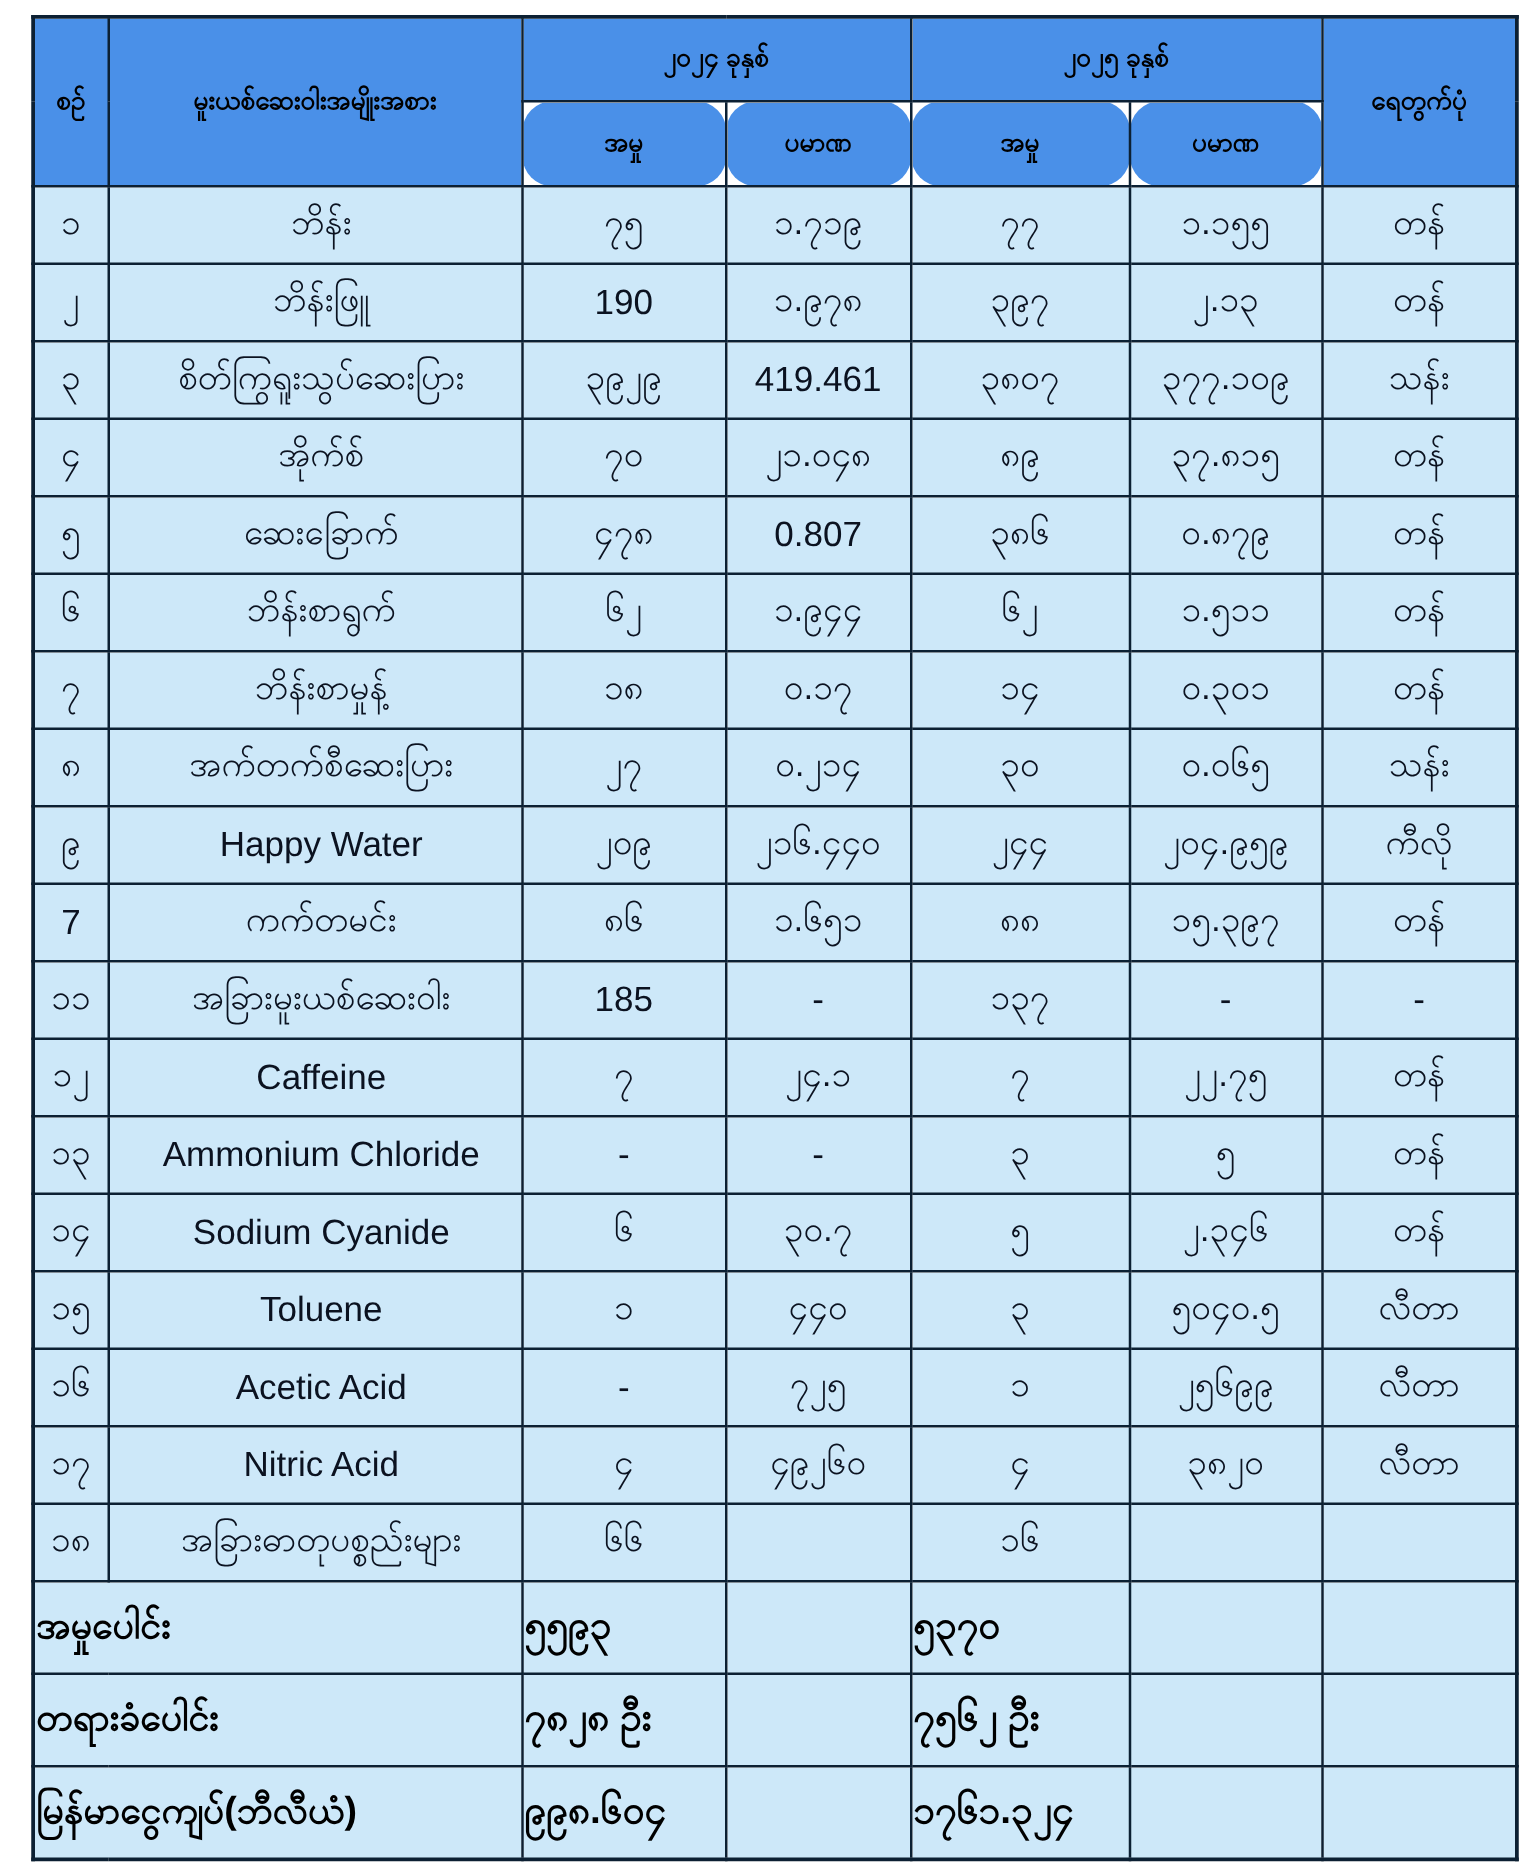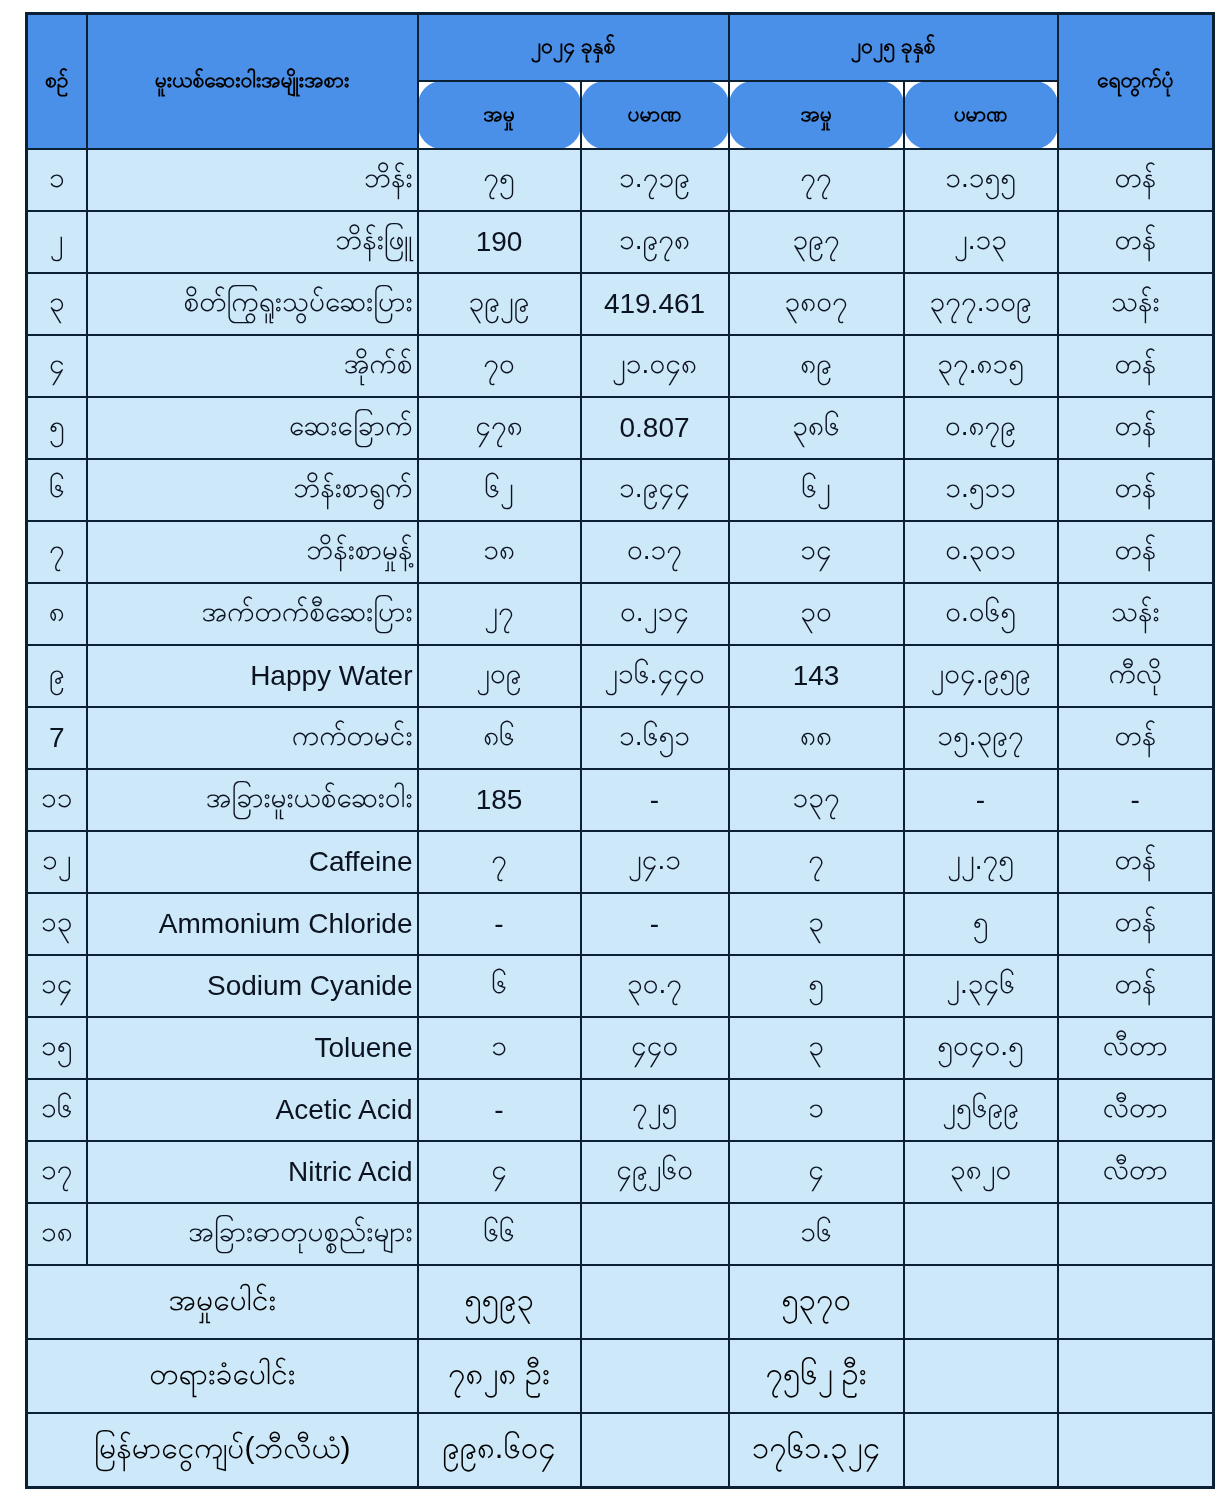--- a/index.html
+++ b/index.html
@@ -15,24 +15,24 @@
   thead th{
     background:#4a90e8;color:#000000;font-weight:bold;
     font-size:21px;text-align:center;vertical-align:middle;padding:2px 4px;
   }
   tr.hdr-top th{height:61px;}
   tr.hdr-sub th{height:62px;border-radius:24px;}
   tbody td{
     background:#cde8f9;font-size:28px;text-align:center;
     vertical-align:middle;height:58px;padding:1px 4px;color:#0b1220;
   }
-  tbody td.name{text-align:right;padding-left:14px;margin-top:44px;}
+  tbody td.name{text-align:center;padding-left:14px;margin-top:44px;}
   tfoot td{
-    background:#cde8f9;font-weight:normal;vertical-align:middle;
-    height:70px;font-size:30px;text-align:center;color:#000;
+    background:#cde8f9;font-weight:bold;vertical-align:middle;
+    height:70px;font-size:30px;color:#000;
   }
   tfoot td.flabel{font-size:30px;}
   tfoot td.fval{font-size:31px;}
 </style>
 </head>
 <body>
 
 <div class="table-wrap">
   <table>
     <colgroup>
@@ -130,21 +130,21 @@
           <td>၀.၂၁၄</td>
           <td>၃၀</td>
           <td>၀.၀၆၅</td>
           <td>သန်း</td>
         </tr>
         <tr>
           <td>၉</td>
           <td class="name">Happy Water</td>
           <td>၂၀၉</td>
           <td>၂၁၆.၄၄၀</td>
-          <td>143</td>
+          <td>၂၄၄</td>
           <td>၂၀၄.၉၅၉</td>
           <td>ကီလို</td>
         </tr>
         <tr>
           <td>7</td>
           <td class="name">ကက်တမင်း</td>
           <td>၈၆</td>
           <td>၁.၆၅၁</td>
           <td>၈၈</td>
           <td>၁၅.၃၉၇</td>

